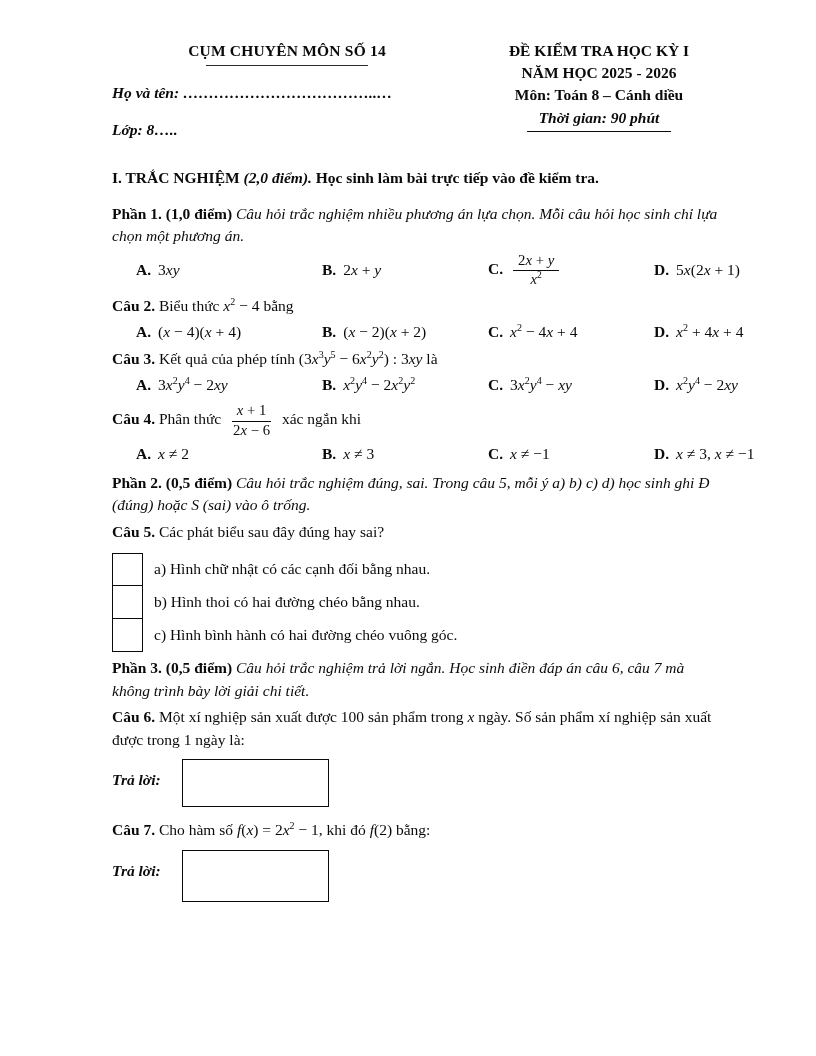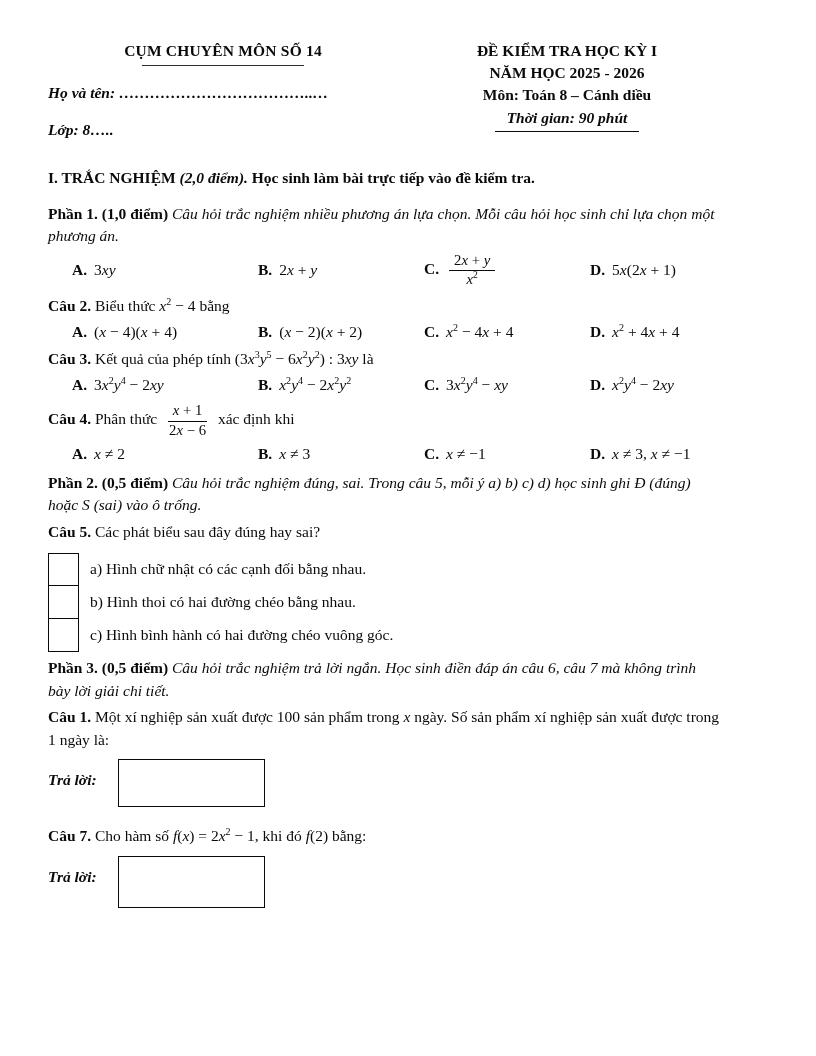--- a/index.html
+++ b/index.html
@@ -3,21 +3,21 @@
 <meta charset="utf-8">
 <style>
   * { margin:0; padding:0; box-sizing:border-box; }
   html,body { background:#ffffff; }
   body {
     width:816px; height:1056px;
     font-family:"Liberation Serif","DejaVu Serif",serif;
     color:#0a0a0a; font-size:15.5px; line-height:1.45;
     overflow:hidden;
   }
-  .page { width:816px; height:972px; padding:40px 94px 0 48px; }
+  .page { width:816px; height:972px; padding:40px 94px 0 112px; }
 
   
   .header { display:flex; }
   .header-left { flex:0 0 350px; }
   .header-right { flex:1; text-align:center; padding-left:14px; }
   .school { font-weight:bold; text-align:center; letter-spacing:0.2px; }
   .school-rule { width:162px; border-top:1.6px solid #2c2c2c; margin:3px auto 16px; }
   .fill-line { font-weight:bold; font-style:italic; margin-top:14px; }
   .hr-line { font-weight:bold; line-height:1.42; }
   .hr-time { font-weight:bold; font-style:italic; display:inline-block;
@@ -129,21 +129,21 @@
     <div class="opt"><span class="opt-key">D.</span><span class="math"><span class="it">x</span><sup>2</sup><span class="it">y</span><sup>4</sup> <span>−</span> <span>2</span><span class="it">x</span><span class="it">y</span></span></div>
   </div>
 
   <div class="q">
     <span class="b">Câu 4.</span>
     <span>Phân thức</span>
     <span class="frac">
         <span class="num"><span class="it">x</span> <span>+</span> <span>1</span></span>
         <span class="den"><span>2</span><span class="it">x</span> <span>−</span> <span>6</span></span>
       </span>
-    <span>xác định khi</span>
+    <span>xác ngắn khi</span>
   </div>
   <div class="options">
     <div class="opt"><span class="opt-key">A.</span><span class="math"><span class="it">x</span> <span>≠</span> <span>2</span></span></div>
     <div class="opt"><span class="opt-key">B.</span><span class="math"><span class="it">x</span> <span>≠</span> <span>3</span></span></div>
     <div class="opt"><span class="opt-key">C.</span><span class="math"><span class="it">x</span> <span>≠</span> <span>−</span><span>1</span></span></div>
     <div class="opt"><span class="opt-key">D.</span><span class="math"><span class="it">x</span> <span>≠</span> <span>3</span><span>,</span> <span class="it">x</span> <span>≠</span> <span>−</span><span>1</span></span></div>
   </div>
 
   <div class="para" style="margin-top:6px">
     <span class="b">Phần 2. (0,5 điểm)</span>
@@ -168,31 +168,31 @@
       <span class="tf-text">c) Hình bình hành có hai đường chéo vuông góc.</span>
     </div>
   </div>
 
   <div class="para" style="margin-top:5px">
     <span class="b">Phần 3. (0,5 điểm)</span>
     <span class="i">Câu hỏi trắc nghiệm trả lời ngắn. Học sinh điền đáp án câu 6, câu 7 mà không trình bày lời giải chi tiết.</span>
   </div>
 
   <div class="q">
-    <span class="b">Câu 1.</span>
+    <span class="b">Câu 6.</span>
     <span>Một xí nghiệp sản xuất được 100 sản phẩm trong</span>
     <span class="math"><span class="it">x</span></span>
     <span>ngày. Số sản phẩm xí nghiệp sản xuất được trong 1 ngày là:</span>
   </div>
   <div class="answer-row">
     <span class="answer-label">Trả lời:</span>
     <span class="answer-box"></span>
   </div>
 
-  <div class="q" style="margin-top:18px">
+  <div class="q" style="margin-top:12px">
     <span class="b">Câu 7.</span>
     <span>Cho hàm số</span>
     <span class="math"><span class="it">f</span><span>(</span><span class="it">x</span><span>)</span> <span>=</span> <span>2</span><span class="it">x</span><sup>2</sup> <span>−</span> <span>1</span></span><span>, khi đó</span>
     <span class="math"><span class="it">f</span><span>(</span><span>2</span><span>)</span></span>
     <span>bằng:</span>
   </div>
   <div class="answer-row">
     <span class="answer-label">Trả lời:</span>
     <span class="answer-box tall"></span>
   </div>

